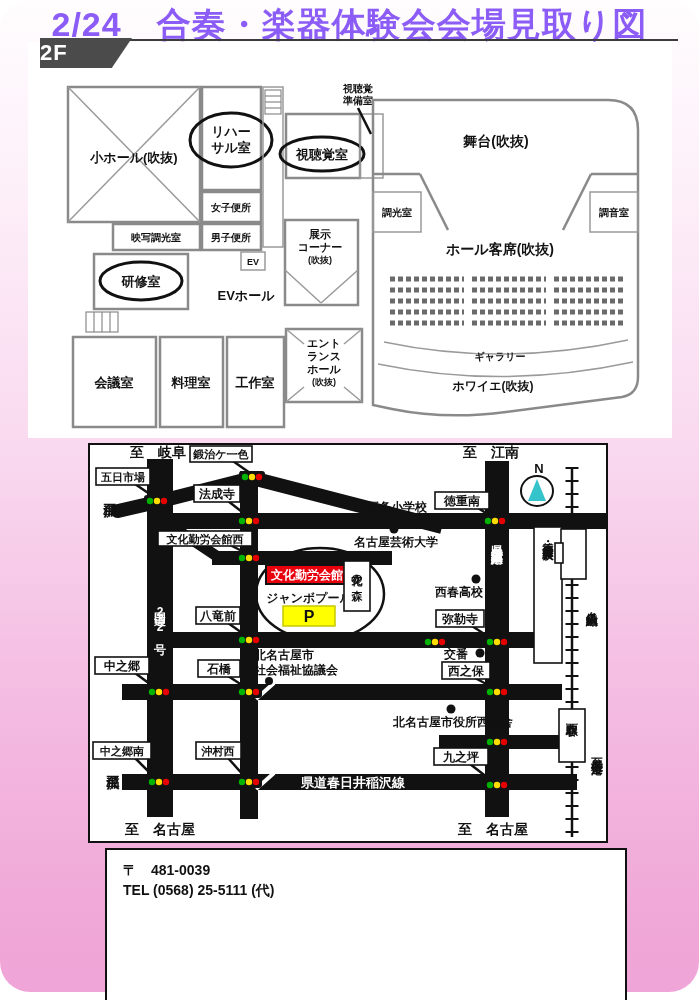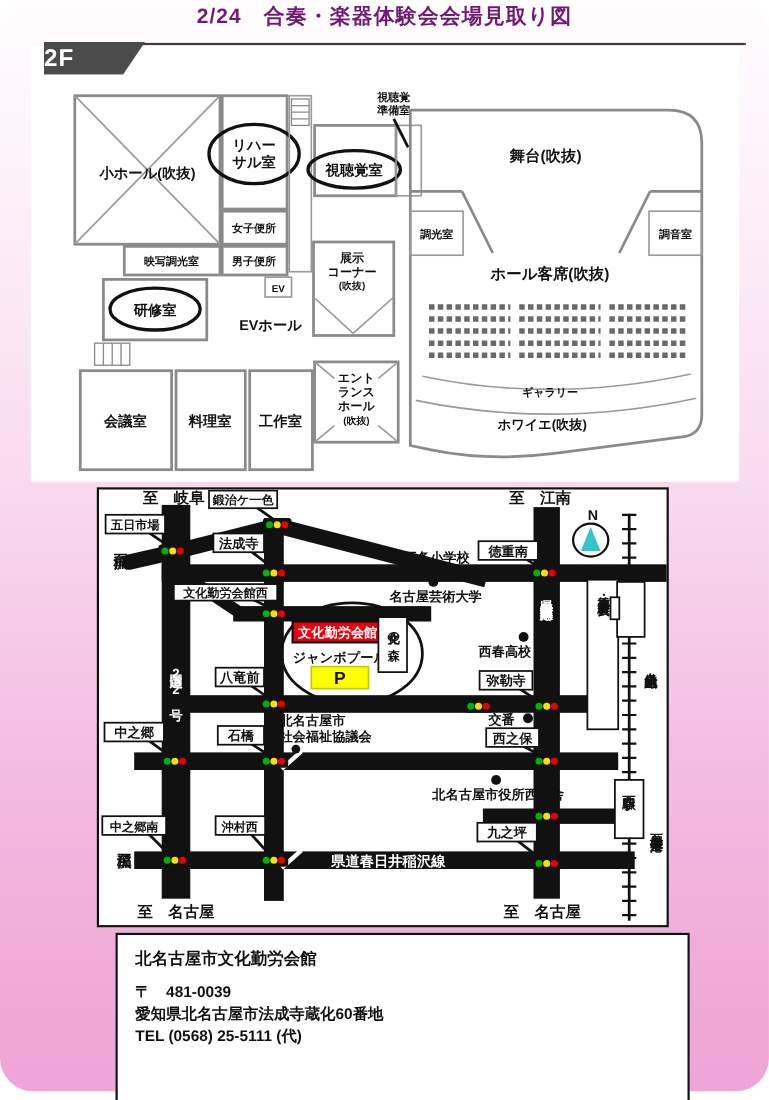--- a/index.html
+++ b/index.html
@@ -8,21 +8,21 @@
     background:#ffffff;
     font-family:"Liberation Sans","DejaVu Sans",sans-serif;
   }
   .pink-bg{
     position:absolute;left:0;top:0;width:699px;height:992px;
     border-radius:30px;
     background:linear-gradient(180deg,#fffdfe 0%,#fdf0f9 18%,#f9d9ef 45%,#f4bce2 70%,#f0a8d8 92%,#efa5d7 100%);
   }
   .page-title{
     position:absolute;left:0;top:2px;width:699px;text-align:center;
-    font-size:19px;font-weight:bold;color:#701a75;letter-spacing:1px;
+    font-size:34px;font-weight:bold;color:#8b5cf6;letter-spacing:1px;
     font-family:"Liberation Sans","DejaVu Sans",sans-serif;
   }
   .title-rule{position:absolute;left:112px;top:39px;width:566px;height:2px;background:#3c3c3c;}
   .floor-badge{
     position:absolute;left:40px;top:38px;width:92px;height:30px;
     background:#4b4b4b;color:#ffffff;font-weight:bold;font-size:22px;
     line-height:30px;letter-spacing:1px;
     clip-path:polygon(0 0,100% 0,78% 100%,0 100%);
   }
   .plan-card{position:absolute;left:28px;top:42px;width:644px;height:396px;background:#ffffff;}
@@ -348,19 +348,17 @@
 
     <g>
       <text class="t13" x="449" y="28" text-anchor="middle">N</text>
       <ellipse cx="447" cy="46" rx="16" ry="15" fill="#fff" stroke="#111" stroke-width="2"></ellipse>
       <polygon points="447,34 438,56 456,56" fill="#35c4cc"></polygon>
     </g>
   </svg>
 </div>
 
 <div class="info-card">
-  <div class="name">北名古屋市文化勤労会館</div>
   <div class="line">〒　481-0039</div>
-  <div class="line">愛知県北名古屋市法成寺蔵化60番地</div>
   <div class="line">TEL (0568) 25-5111 (代)</div>
   <div class="notes">
   </div>
 </div>
 
 </body></html>

